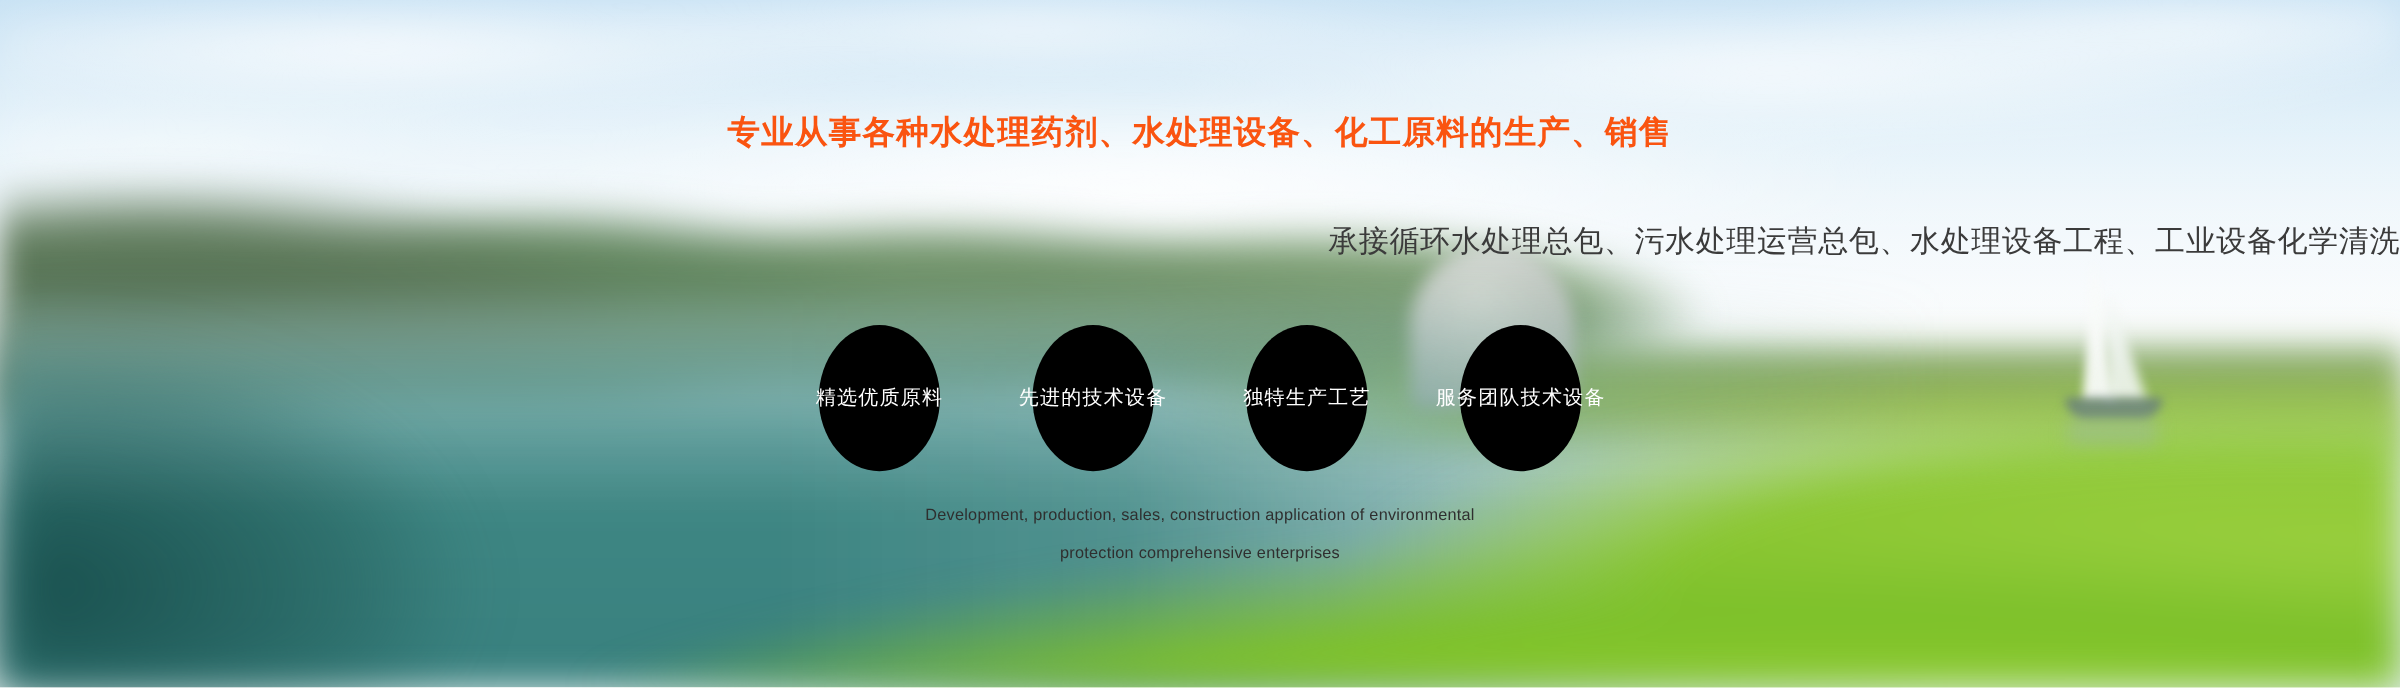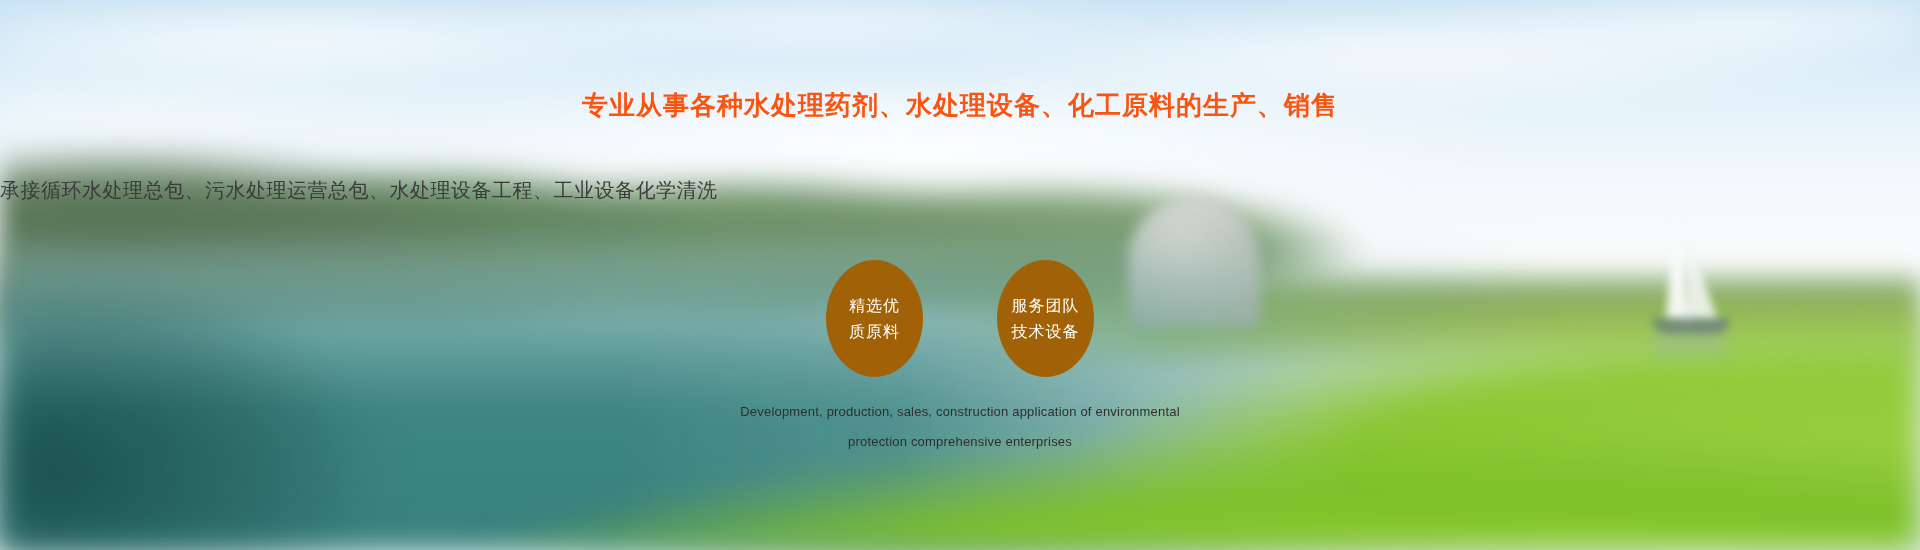--- a/index.html
+++ b/index.html
@@ -174,44 +174,44 @@
     font-weight: bold;
     letter-spacing: 1px;
     color: #fa5410;
     white-space: nowrap;
   }
 
   .subhead {
     position: absolute;
     left: 0; top: 177px;
     width: 100%;
-    text-align: left;
-    font-size: 20px;
+    text-align: right;
+    font-size: 24px;
     font-weight: normal;
     letter-spacing: .5px;
     color: #3b3b3b;
     white-space: nowrap;
   }
 
   .circle-row {
     position: absolute;
     left: 0; top: 260px;
     width: 100%;
     display: flex;
     justify-content: center;
     align-items: center;
     gap: 74px;
   }
   .feature-circle {
     width: 97px;
     height: 117px;
     border-radius: 50%;
-    background: #a16207;
+    background: #000000;
     display: flex;
-    flex-direction: column;
+    flex-direction: row;
     align-items: center;
     justify-content: center;
     color: #ffffff;
     font-size: 16px;
     line-height: 26px;
     letter-spacing: 1px;
     white-space: nowrap;
     box-sizing: border-box;
   }
   .feature-circle .cl { display: block; }
@@ -259,21 +259,29 @@
 
     <div class="subhead">承接循环水处理总包、污水处理运营总包、水处理设备工程、工业设备化学清洗</div>
 
     <div class="circle-row">
 
       <div class="feature-circle">
         <span class="cl">精选优</span>
         <span class="cl">质原料</span>
       </div>
 
-
+      <div class="feature-circle">
+        <span class="cl">先进的</span>
+        <span class="cl">技术设备</span>
+      </div>
+
+      <div class="feature-circle">
+        <span class="cl">独特生</span>
+        <span class="cl">产工艺</span>
+      </div>
 
       <div class="feature-circle">
         <span class="cl">服务团队</span>
         <span class="cl">技术设备</span>
       </div>
 
     </div>
 
     <div class="engline l1">Development, production, sales, construction application of environmental</div>
 

